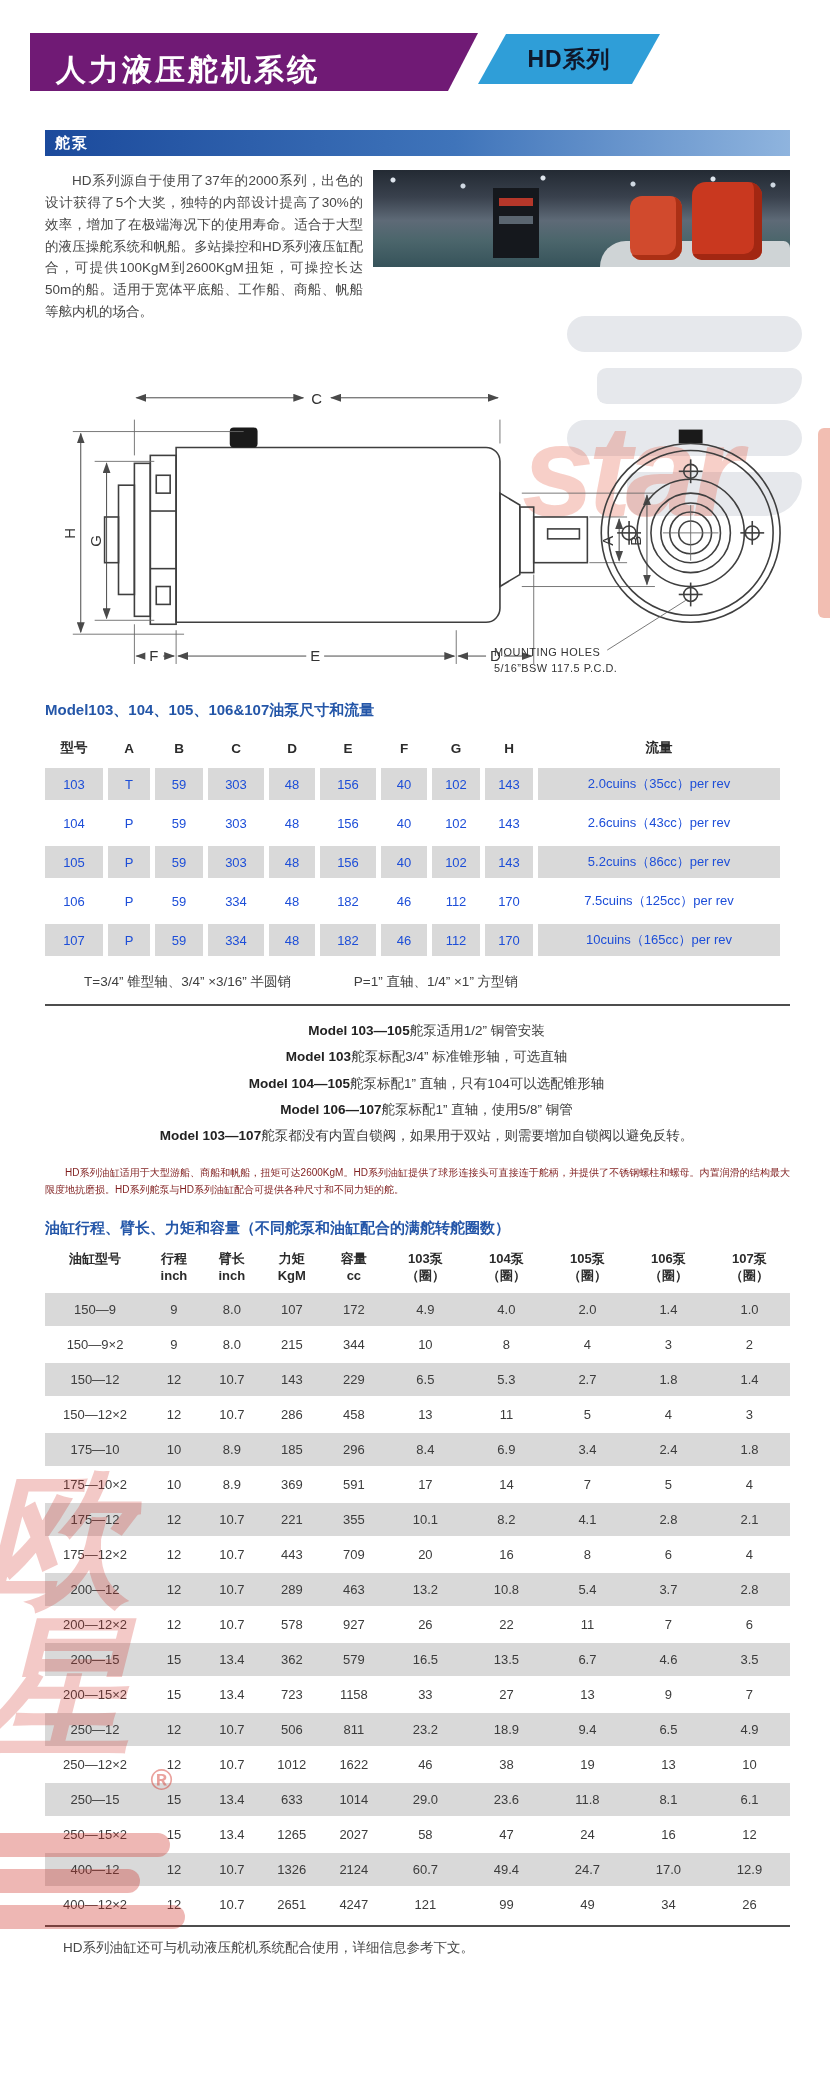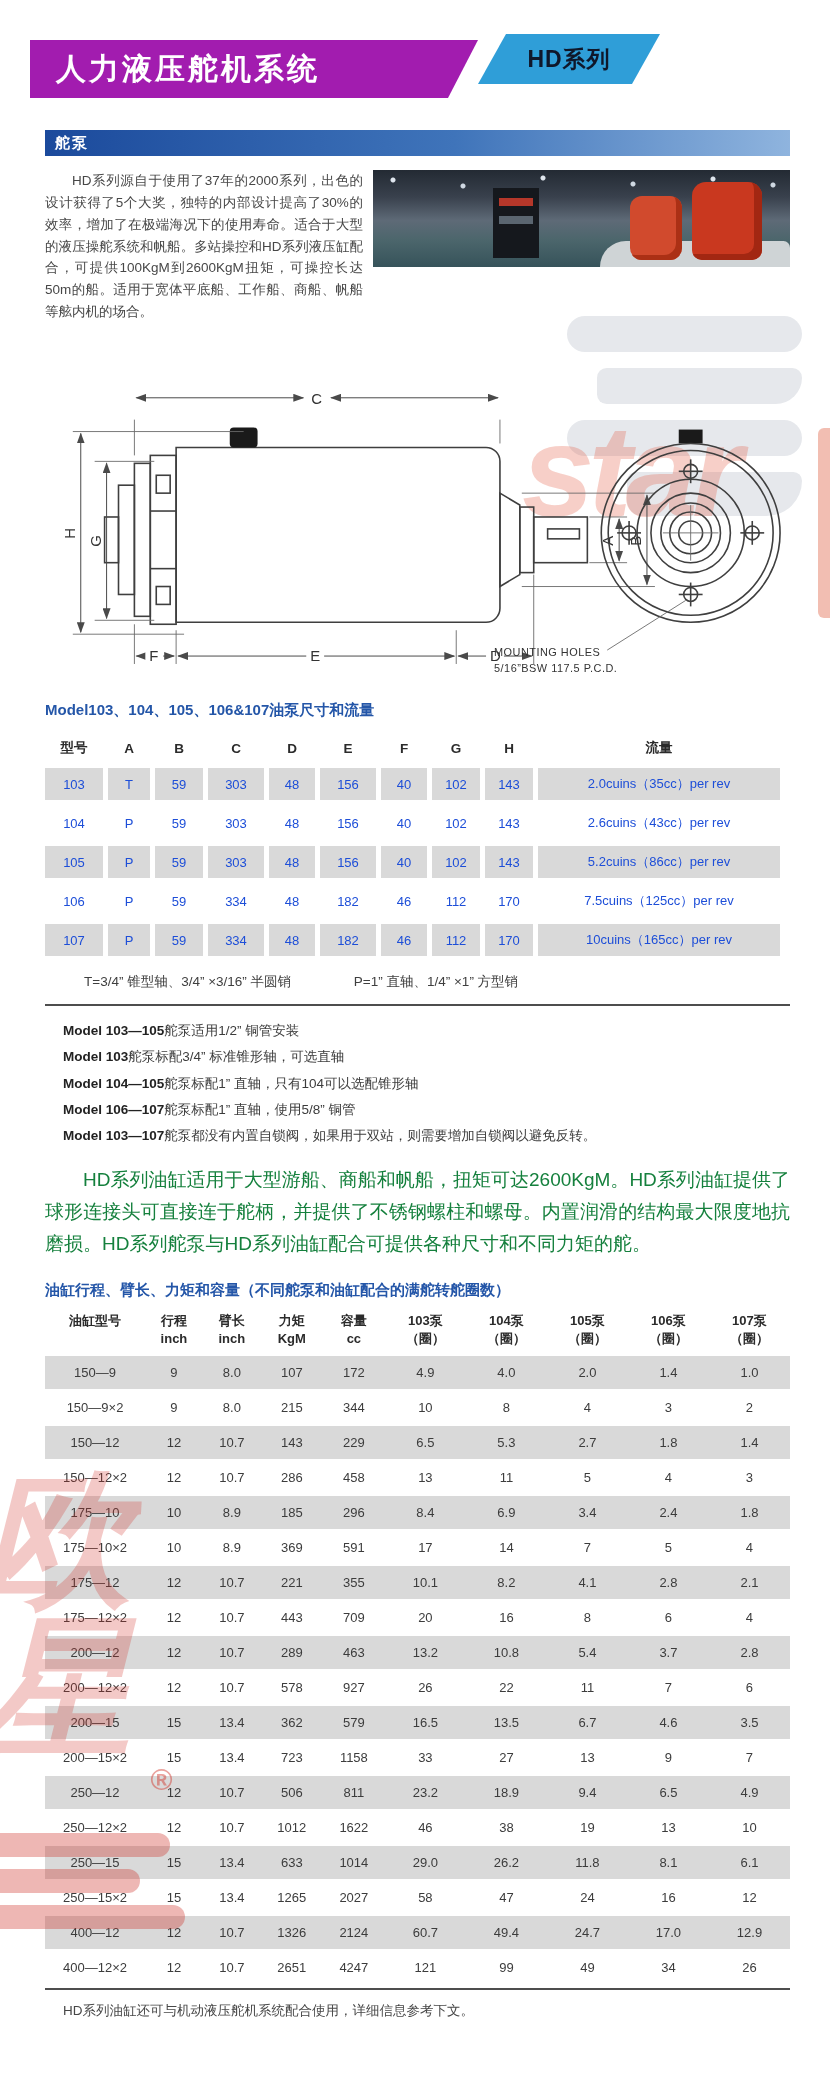--- a/index.html
+++ b/index.html
@@ -1,23 +1,23 @@
 <!DOCTYPE html>
 <html><head>
 <meta charset="utf-8">
 <style>
   html,body{margin:0;padding:0;background:#ffffff;}
   body{font-family:"Liberation Sans","DejaVu Sans",sans-serif;color:#404040;}
   .page{position:relative;width:830px;min-height:2098px;margin:0;overflow:hidden;background:#fff;}
 
   
   .banner-wrap{position:relative;margin:28px 0 0 30px;height:58px;z-index:2;}
-  .banner{position:absolute;left:0;top:12px;width:448px;height:58px;background:#a21caf;
+  .banner{position:absolute;left:0;top:5px;width:448px;height:58px;background:#701a75;
           clip-path:polygon(0 0,100% 0,calc(100% - 30px) 100%,0 100%);
-          display:flex;align-items:center;padding-left:26px;box-sizing:border-box;}
+          display:flex;align-items:flex-end;padding-left:26px;box-sizing:border-box;}
   .banner span{color:#fff;font-size:30px;font-weight:bold;letter-spacing:3px;}
   .badge{position:absolute;left:448px;top:6px;width:182px;height:50px;background:#2f9ed8;
          clip-path:polygon(28px 0,100% 0,calc(100% - 28px) 100%,0 100%);
          display:flex;align-items:center;justify-content:center;}
   .badge span{color:#0f172a;font-size:23px;font-weight:bold;letter-spacing:1px;}
 
   
   .sec-bar{margin:0 40px 0 45px;height:26px;background:linear-gradient(to right,#1b4a9c 0%,#3f74ba 55%,#8fb4de 100%);
            display:flex;align-items:center;position:relative;z-index:2;}
   .sec-bar span{color:#fff;font-weight:bold;font-size:15px;padding-left:10px;letter-spacing:2px;}
@@ -60,25 +60,25 @@
   table.pump td{text-align:center;padding:7px 2px;color:#1d4ed8;}
   table.pump tbody tr:nth-child(odd) td{background:#d9d9d9;}
   table.pump col.c-model{width:58px;} table.pump col.c-a{width:42px;} table.pump col.c-b{width:48px;}
   table.pump col.c-c{width:56px;} table.pump col.c-d{width:46px;} table.pump col.c-e{width:56px;}
   table.pump col.c-f{width:46px;} table.pump col.c-g{width:48px;} table.pump col.c-h{width:48px;}
 
   .shaft-note{margin-top:10px;padding-left:18px;font-size:13.5px;color:#3f3f3f;}
   .shaft-note span{margin-right:38px;margin-left:21px;}
   .divider{margin-top:13px;border-top:2px solid #4e4e4e;}
   .notes{padding:12px 0 0 18px;font-size:13.5px;color:#3c3c3c;}
-  .note-line{line-height:1.95;}
+  .note-line{line-height:1.95;text-align:center;}
   .note-line b{color:#222;margin-right:0;}
 
   
-  .cyl-par{font-size:19px;line-height:1.7;text-align:justify;text-indent:2em;margin:14px 0 0;color:#15803d;}
+  .cyl-par{font-size:10px;line-height:1.7;text-align:justify;text-indent:2em;margin:14px 0 0;color:#7f1d1d;}
 
   table.cyl{width:100%;border-collapse:collapse;font-size:13px;margin-top:8px;}
   table.cyl th{font-weight:bold;color:#2b2b2b;padding:4px 2px 8px;font-size:13px;line-height:1.35;vertical-align:top;}
   table.cyl th .l1{display:block;}
   table.cyl th .l2{display:block;font-weight:bold;}
   table.cyl td{text-align:center;padding:9px 2px;color:#3c3c3c;border-bottom:2px solid #ffffff;}
   table.cyl tbody tr:nth-child(odd) td{background:#d9d9d9;}
   table.cyl col.k-model{width:100px;}
   .divider2{border-top:2px solid #4e4e4e;margin-top:2px;}
   .footer-note{padding:12px 0 0 18px;font-size:13.5px;color:#474747;}
@@ -589,21 +589,21 @@
             <td>13</td>
             <td>10</td>
           </tr>
           <tr>
             <td>250—15</td>
             <td>15</td>
             <td>13.4</td>
             <td>633</td>
             <td>1014</td>
             <td>29.0</td>
-            <td>26.2</td>
+            <td>23.6</td>
             <td>11.8</td>
             <td>8.1</td>
             <td>6.1</td>
           </tr>
           <tr>
             <td>250—15×2</td>
             <td>15</td>
             <td>13.4</td>
             <td>1265</td>
             <td>2027</td>

